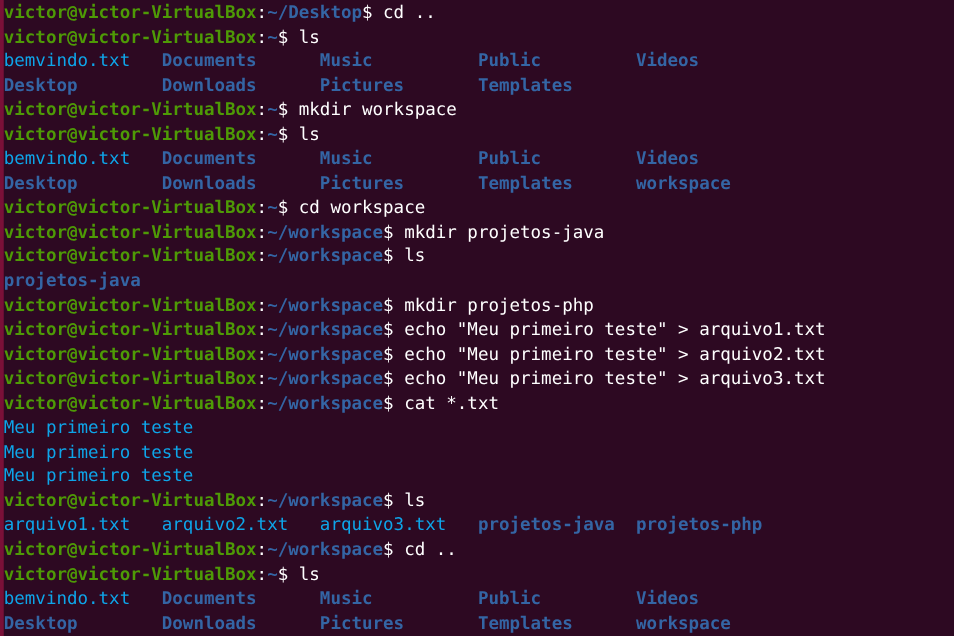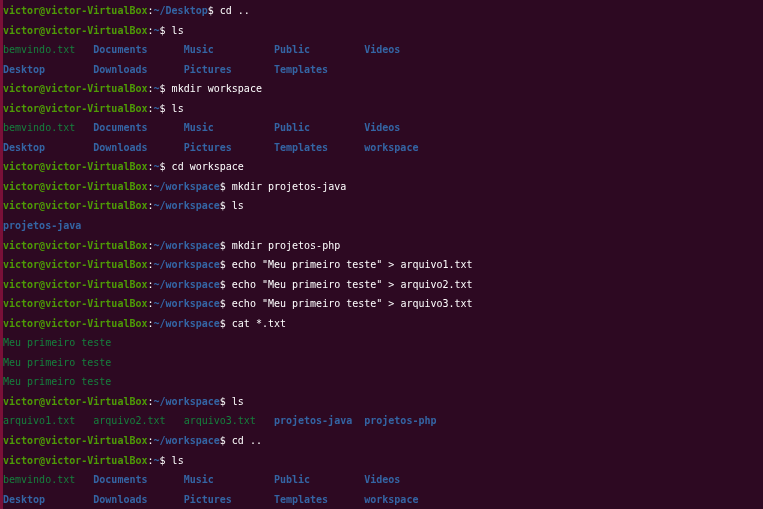--- a/index.html
+++ b/index.html
@@ -7,21 +7,21 @@
     padding: 0;
     background: #2d0922;
   }
   #terminal {
     position: relative;
     width: 763px;
     height: 509px;
     background: #2d0922;
     overflow: hidden;
     font-family: "DejaVu Sans Mono", "Liberation Mono", monospace;
-    font-size: 10px;
+    font-size: 14px;
     line-height: 19.55px;
     letter-spacing: 0;
     box-sizing: border-box;
   }
   #left-edge {
     position: absolute;
     left: 0;
     top: 0;
     width: 3px;
     height: 100%;
@@ -34,21 +34,21 @@
     top: 1px;
     white-space: pre;
     z-index: 2;
   }
   .row {
     height: 19.55px;
     white-space: pre;
   }
   .c-green  { color: #4e9a06; font-weight: bold; }
   .c-blue   { color: #3465a4; font-weight: bold; }
-  .c-white  { color: #15803d; }
+  .c-white  { color: #0ea5e9; }
   .c-plain  { color: #ffffff; }
 </style>
 </head>
 <body>
 
 <div id="terminal">
   <div id="left-edge"></div>
   <div id="screen"><div class="row"><span class="c-green">victor@victor-VirtualBox</span><span class="c-plain">:</span><span class="c-blue">~/Desktop</span><span class="c-plain">$</span><span class="c-plain"> cd ..</span></div><div class="row"><span class="c-green">victor@victor-VirtualBox</span><span class="c-plain">:</span><span class="c-blue">~</span><span class="c-plain">$</span><span class="c-plain"> ls</span></div><div class="row"><span class="c-white">bemvindo.txt   </span><span class="c-blue">Documents      </span><span class="c-blue">Music          </span><span class="c-blue">Public         </span><span class="c-blue">Videos</span></div><div class="row"><span class="c-blue">Desktop        </span><span class="c-blue">Downloads      </span><span class="c-blue">Pictures       </span><span class="c-blue">Templates</span></div><div class="row"><span class="c-green">victor@victor-VirtualBox</span><span class="c-plain">:</span><span class="c-blue">~</span><span class="c-plain">$</span><span class="c-plain"> mkdir workspace</span></div><div class="row"><span class="c-green">victor@victor-VirtualBox</span><span class="c-plain">:</span><span class="c-blue">~</span><span class="c-plain">$</span><span class="c-plain"> ls</span></div><div class="row"><span class="c-white">bemvindo.txt   </span><span class="c-blue">Documents      </span><span class="c-blue">Music          </span><span class="c-blue">Public         </span><span class="c-blue">Videos</span></div><div class="row"><span class="c-blue">Desktop        </span><span class="c-blue">Downloads      </span><span class="c-blue">Pictures       </span><span class="c-blue">Templates      </span><span class="c-blue">workspace</span></div><div class="row"><span class="c-green">victor@victor-VirtualBox</span><span class="c-plain">:</span><span class="c-blue">~</span><span class="c-plain">$</span><span class="c-plain"> cd workspace</span></div><div class="row"><span class="c-green">victor@victor-VirtualBox</span><span class="c-plain">:</span><span class="c-blue">~/workspace</span><span class="c-plain">$</span><span class="c-plain"> mkdir projetos-java</span></div><div class="row"><span class="c-green">victor@victor-VirtualBox</span><span class="c-plain">:</span><span class="c-blue">~/workspace</span><span class="c-plain">$</span><span class="c-plain"> ls</span></div><div class="row"><span class="c-blue">projetos-java</span></div><div class="row"><span class="c-green">victor@victor-VirtualBox</span><span class="c-plain">:</span><span class="c-blue">~/workspace</span><span class="c-plain">$</span><span class="c-plain"> mkdir projetos-php</span></div><div class="row"><span class="c-green">victor@victor-VirtualBox</span><span class="c-plain">:</span><span class="c-blue">~/workspace</span><span class="c-plain">$</span><span class="c-plain"> echo "Meu primeiro teste" &gt; arquivo1.txt</span></div><div class="row"><span class="c-green">victor@victor-VirtualBox</span><span class="c-plain">:</span><span class="c-blue">~/workspace</span><span class="c-plain">$</span><span class="c-plain"> echo "Meu primeiro teste" &gt; arquivo2.txt</span></div><div class="row"><span class="c-green">victor@victor-VirtualBox</span><span class="c-plain">:</span><span class="c-blue">~/workspace</span><span class="c-plain">$</span><span class="c-plain"> echo "Meu primeiro teste" &gt; arquivo3.txt</span></div><div class="row"><span class="c-green">victor@victor-VirtualBox</span><span class="c-plain">:</span><span class="c-blue">~/workspace</span><span class="c-plain">$</span><span class="c-plain"> cat *.txt</span></div><div class="row"><span class="c-white">Meu primeiro teste</span></div><div class="row"><span class="c-white">Meu primeiro teste</span></div><div class="row"><span class="c-white">Meu primeiro teste</span></div><div class="row"><span class="c-green">victor@victor-VirtualBox</span><span class="c-plain">:</span><span class="c-blue">~/workspace</span><span class="c-plain">$</span><span class="c-plain"> ls</span></div><div class="row"><span class="c-white">arquivo1.txt   </span><span class="c-white">arquivo2.txt   </span><span class="c-white">arquivo3.txt   </span><span class="c-blue">projetos-java  </span><span class="c-blue">projetos-php</span></div><div class="row"><span class="c-green">victor@victor-VirtualBox</span><span class="c-plain">:</span><span class="c-blue">~/workspace</span><span class="c-plain">$</span><span class="c-plain"> cd ..</span></div><div class="row"><span class="c-green">victor@victor-VirtualBox</span><span class="c-plain">:</span><span class="c-blue">~</span><span class="c-plain">$</span><span class="c-plain"> ls</span></div><div class="row"><span class="c-white">bemvindo.txt   </span><span class="c-blue">Documents      </span><span class="c-blue">Music          </span><span class="c-blue">Public         </span><span class="c-blue">Videos</span></div><div class="row"><span class="c-blue">Desktop        </span><span class="c-blue">Downloads      </span><span class="c-blue">Pictures       </span><span class="c-blue">Templates      </span><span class="c-blue">workspace</span></div></div>
 </div>
 

